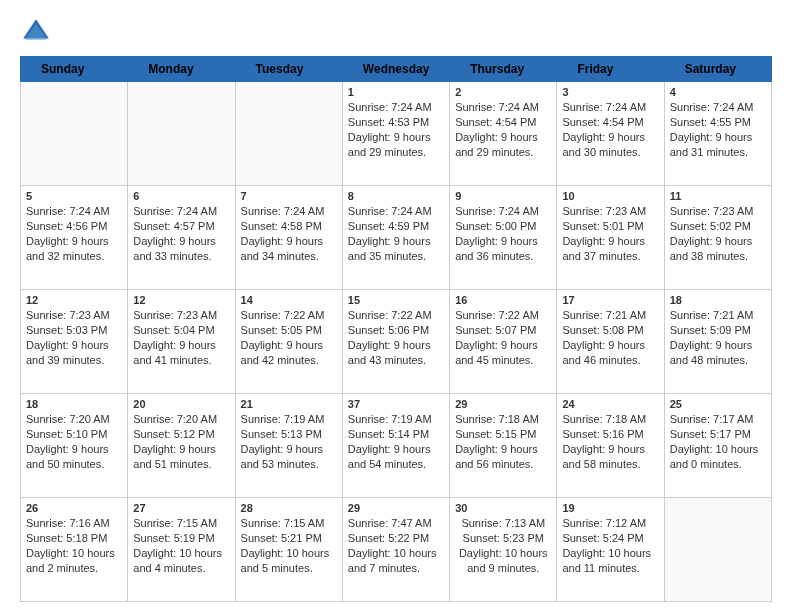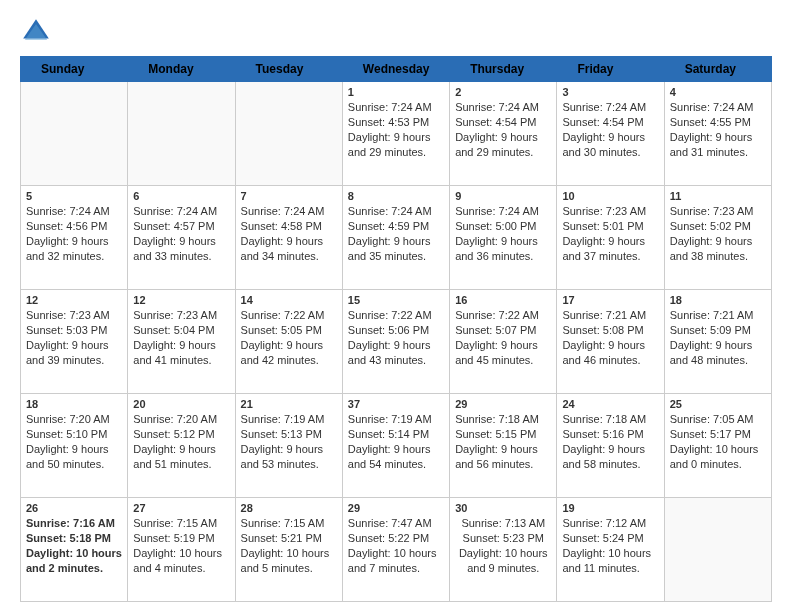--- a/index.html
+++ b/index.html
@@ -308,30 +308,30 @@
           </td>
           <td>
             <div class="day-number">24</div>
             <div class="day-info" style="white-space: pre-line;">Sunrise: 7:18 AM
 Sunset: 5:16 PM
 Daylight: 9 hours
 and 58 minutes.</div>
           </td>
           <td>
             <div class="day-number">25</div>
-            <div class="day-info" style="white-space: pre-line;">Sunrise: 7:05 AM
+            <div class="day-info" style="white-space: pre-line;">Sunrise: 7:17 AM
 Sunset: 5:17 PM
 Daylight: 10 hours
 and 0 minutes.</div>
           </td>
         </tr>
         <tr>
           <td>
             <div class="day-number">26</div>
-            <div class="day-info" style="white-space: pre-line; font-weight: bold;">Sunrise: 7:16 AM
+            <div class="day-info" style="white-space: pre-line;">Sunrise: 7:16 AM
 Sunset: 5:18 PM
 Daylight: 10 hours
 and 2 minutes.</div>
           </td>
           <td>
             <div class="day-number">27</div>
             <div class="day-info" style="white-space: pre-line;">Sunrise: 7:15 AM
 Sunset: 5:19 PM
 Daylight: 10 hours
 and 4 minutes.</div>

